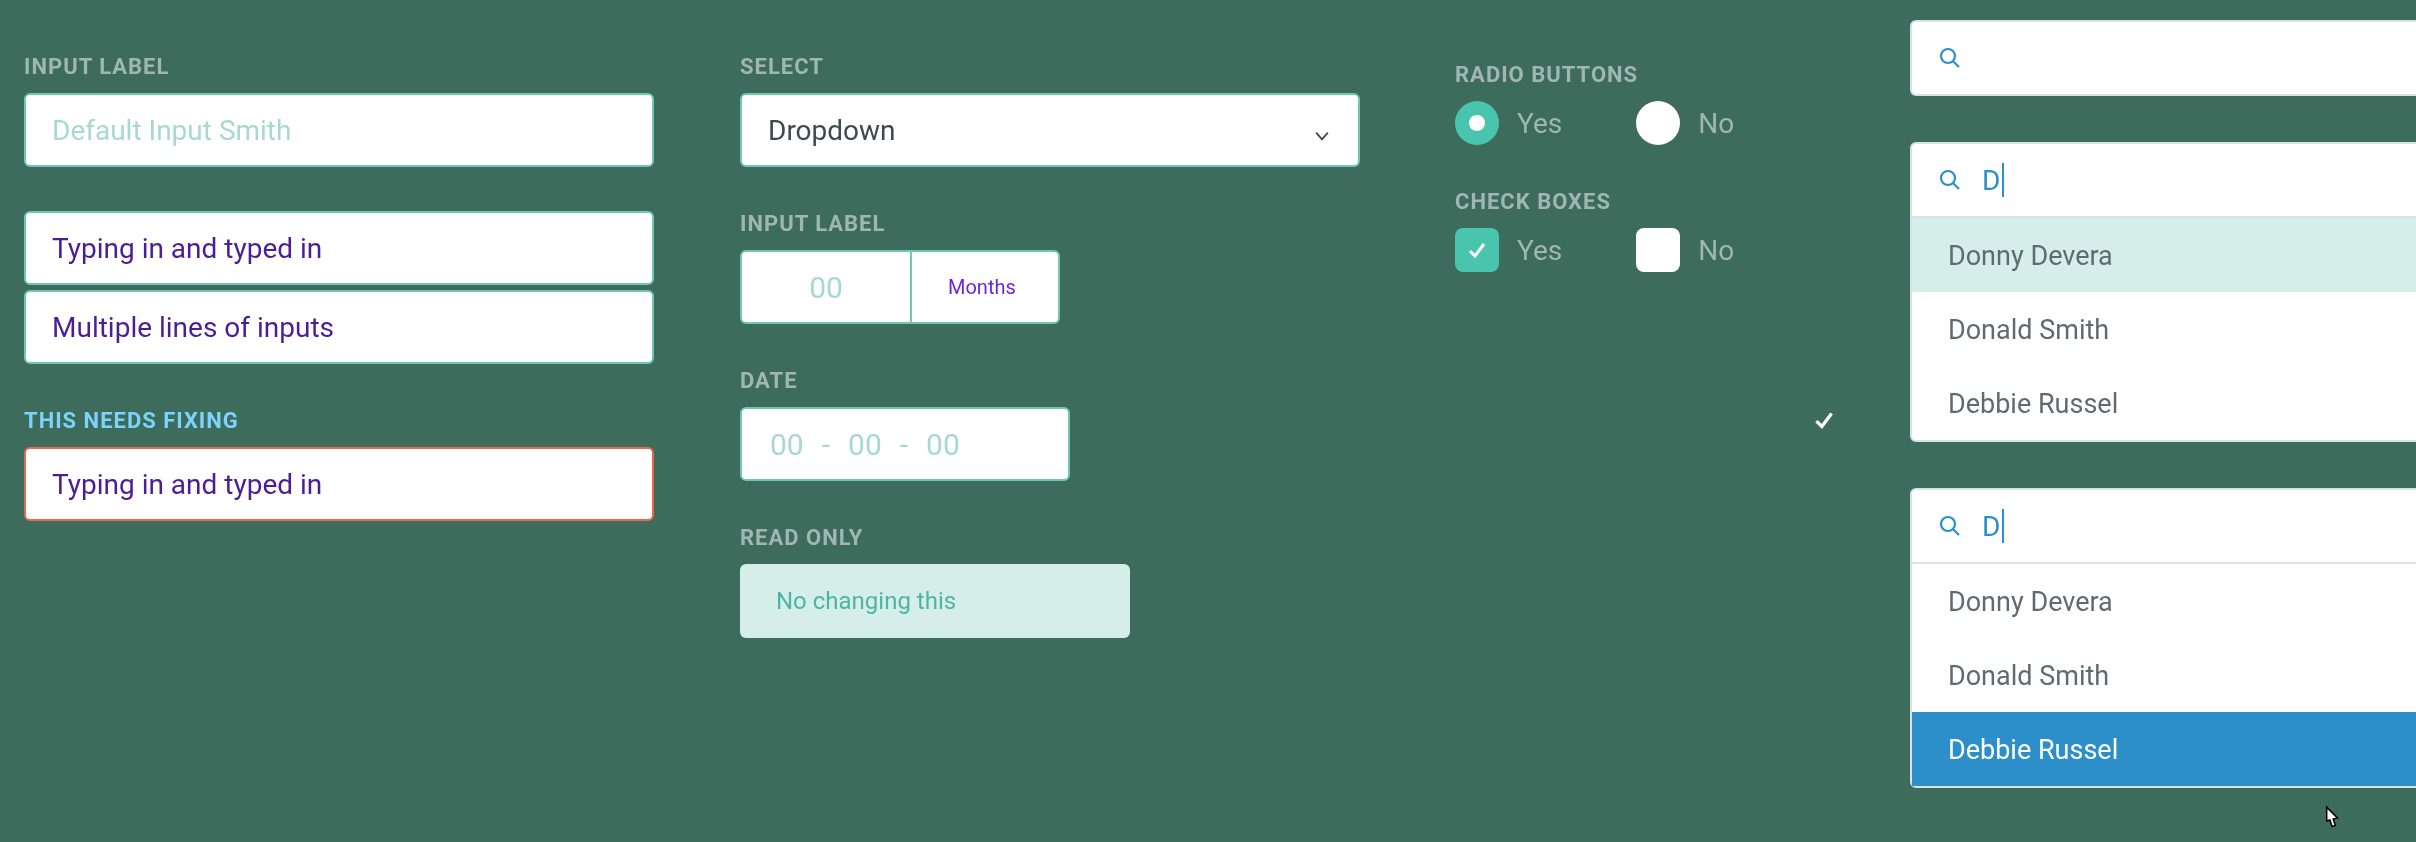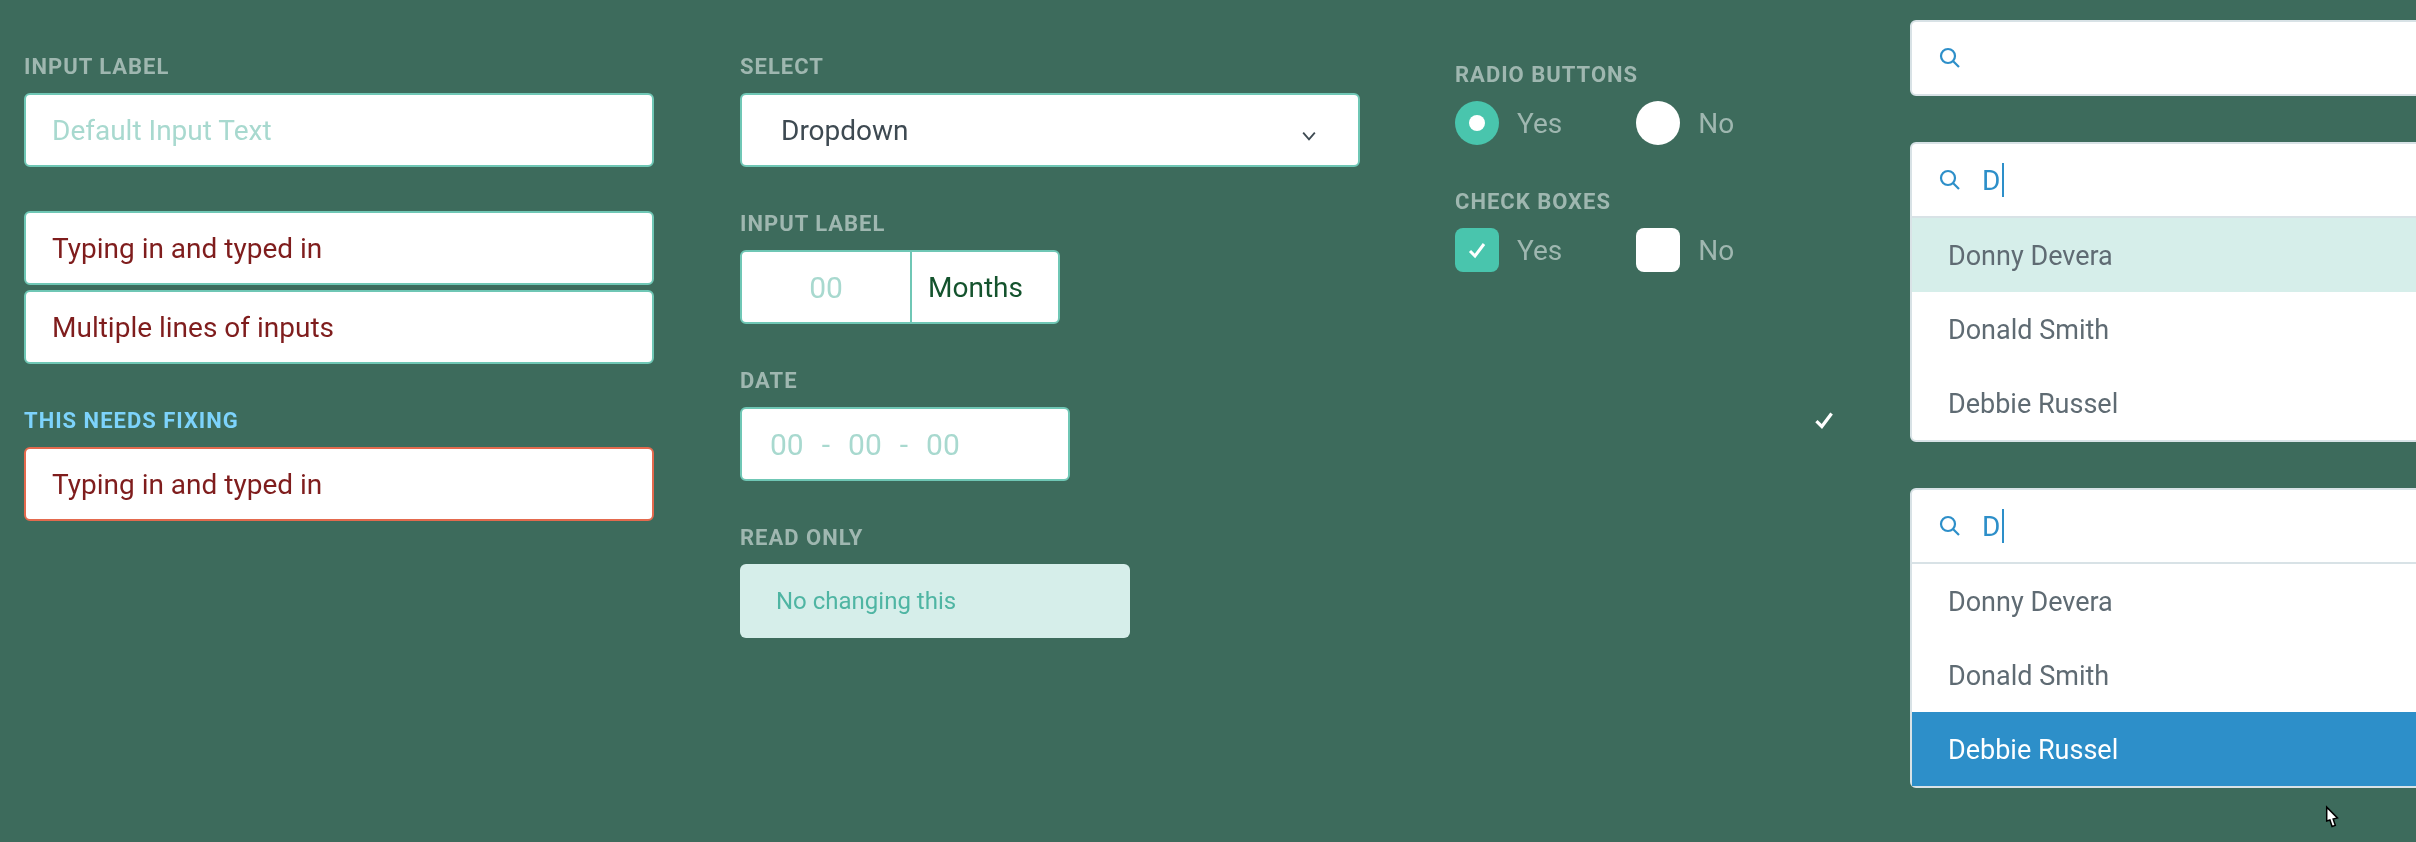--- a/index.html
+++ b/index.html
@@ -38,37 +38,37 @@
   .group { margin-bottom: 44px; position: relative; }
 
   .input {
     width: 100%;
     height: 74px;
     background: #fff;
     border: 2px solid #6fc7b5;
     border-radius: 6px;
     padding: 0 26px;
     font-size: 28px;
-    color: #7f1d1d;
+    color: #4c1d95;
     outline: none;
     display: flex;
     align-items: center;
   }
   .input + .input { margin-top: 5px; }
   .input.place { color: #a8d9cf; }
   .input.error { border-color: #e46a4e; }
 
   .dropdown {
     position: relative;
     width: 100%;
     height: 74px;
     background: #fff;
     border: 2px solid #6fc7b5;
     border-radius: 6px;
-    padding: 0 39px;
+    padding: 0 26px;
     font-size: 28px;
     color: #3e4a52;
     display: flex;
     align-items: center;
     justify-content: space-between;
   }
   .chev-down {
     width: 20px; height: 20px;
   }
   .chev-down svg { width: 100%; height: 100%; }
@@ -84,22 +84,22 @@
   }
   .suffix-input .num {
     width: 170px;
     display: flex; align-items: center; justify-content: center;
     font-size: 30px; color: #a8d9cf;
     border-right: 2px solid #6fc7b5;
   }
   .suffix-input .suf {
     flex: 1;
     display: flex; align-items: center;
-    padding-left: 16px;
-    font-size: 28px; color: #14532d;
+    padding-left: 36px;
+    font-size: 20px; color: #6d28d9;
   }
 
   .date-input {
     display: flex;
     align-items: center;
     gap: 18px;
     width: 330px;
     height: 74px;
     background: #fff;
     border: 2px solid #6fc7b5;
@@ -189,21 +189,21 @@
   }
   .pointer svg { width: 100%; height: 100%; }
 
 </style>
 </head>
 <body>
 
 <div class="col col-1">
   <div class="group">
     <div class="label">INPUT LABEL</div>
-    <div class="input place">Default Input Text</div>
+    <div class="input place">Default Input Smith</div>
   </div>
   <div class="group">
     <div class="input">Typing in and typed in</div>
     <div class="input">Multiple lines of inputs</div>
   </div>
   <div class="group">
     <div class="label error">THIS NEEDS FIXING</div>
     <div class="input error">Typing in and typed in</div>
   </div>
 </div>

